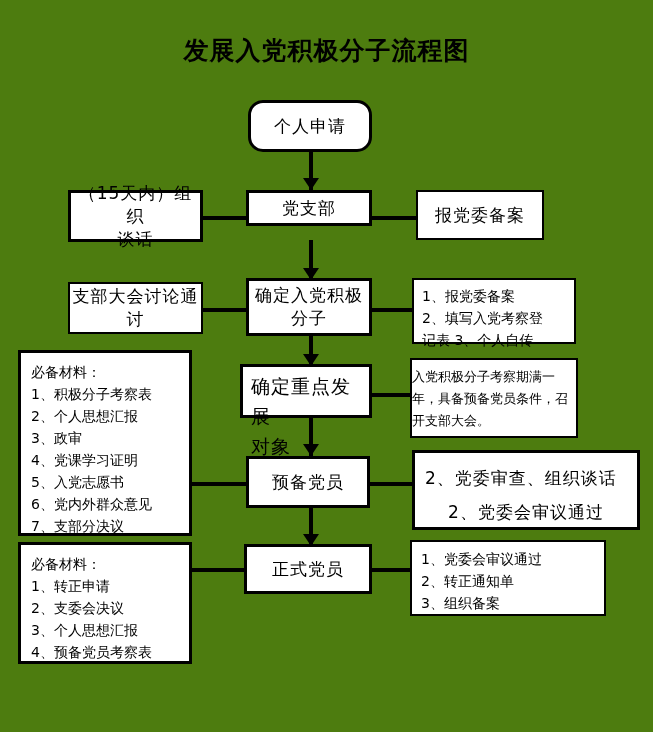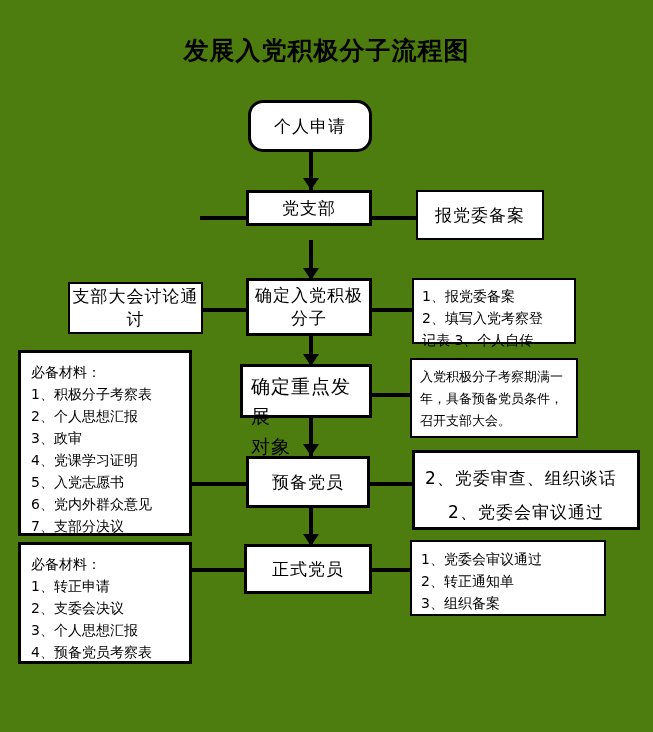--- a/index.html
+++ b/index.html
@@ -133,20 +133,24 @@
   <div class="hline" style="left:192px; top:482px; width:56px;"></div>
   <div class="hline" style="left:370px; top:482px; width:44px;"></div>
 
   <div class="hline" style="left:192px; top:568px; width:56px;"></div>
   <div class="hline" style="left:370px; top:568px; width:44px;"></div>
 
   <div class="box center-node" style="left:248px; top:100px; width:124px; height:52px;border-radius:15px;">
     <div class="inner t-main">个人申请</div>
   </div>
 
+  <div class="box center-node" style="left:68px; top:190px; width:135px; height:52px;">
+    <div class="inner t-main" style="white-space:pre-line;">（15天内）组织
+谈话</div>
+  </div>
 
   <div class="box center-node" style="left:246px; top:190px; width:126px; height:36px;">
     <div class="inner t-main">党支部</div>
   </div>
 
   <div class="box center-node thin" style="left:416px; top:190px; width:128px; height:50px;">
     <div class="inner t-main">报党委备案</div>
   </div>
 
   <div class="box center-node thin" style="left:68px; top:282px; width:135px; height:52px;">
@@ -178,21 +182,21 @@
       <div class="li">6、党内外群众意见</div>
       <div class="li">7、支部分决议</div>
     </div>
   </div>
 
   <div class="box list-node" style="left:240px; top:364px; width:132px; height:54px; padding:4px 8px;">
     <div class="inner t-main" style="white-space:pre-line;">确定重点发展
 对象</div>
   </div>
 
-  <div class="box list-node thin" style="left:410px; top:358px; width:168px; height:80px; padding:6px 8px;">
+  <div class="box list-node thin" style="left:410px; top:358px; width:168px; height:80px; padding:6px 0;">
     <div class="inner t-note li-wrap">入党积极分子考察期满一年，具备预备党员条件，召开支部大会。</div>
   </div>
 
   <div class="box center-node" style="left:246px; top:456px; width:124px; height:52px;">
     <div class="inner t-main">预备党员</div>
   </div>
 
   <div class="box list-node" style="left:412px; top:450px; width:228px; height:80px; padding:8px 10px;">
     <div class="inner t-listbig">
       <div class="li">2、党委审查、组织谈话</div>

